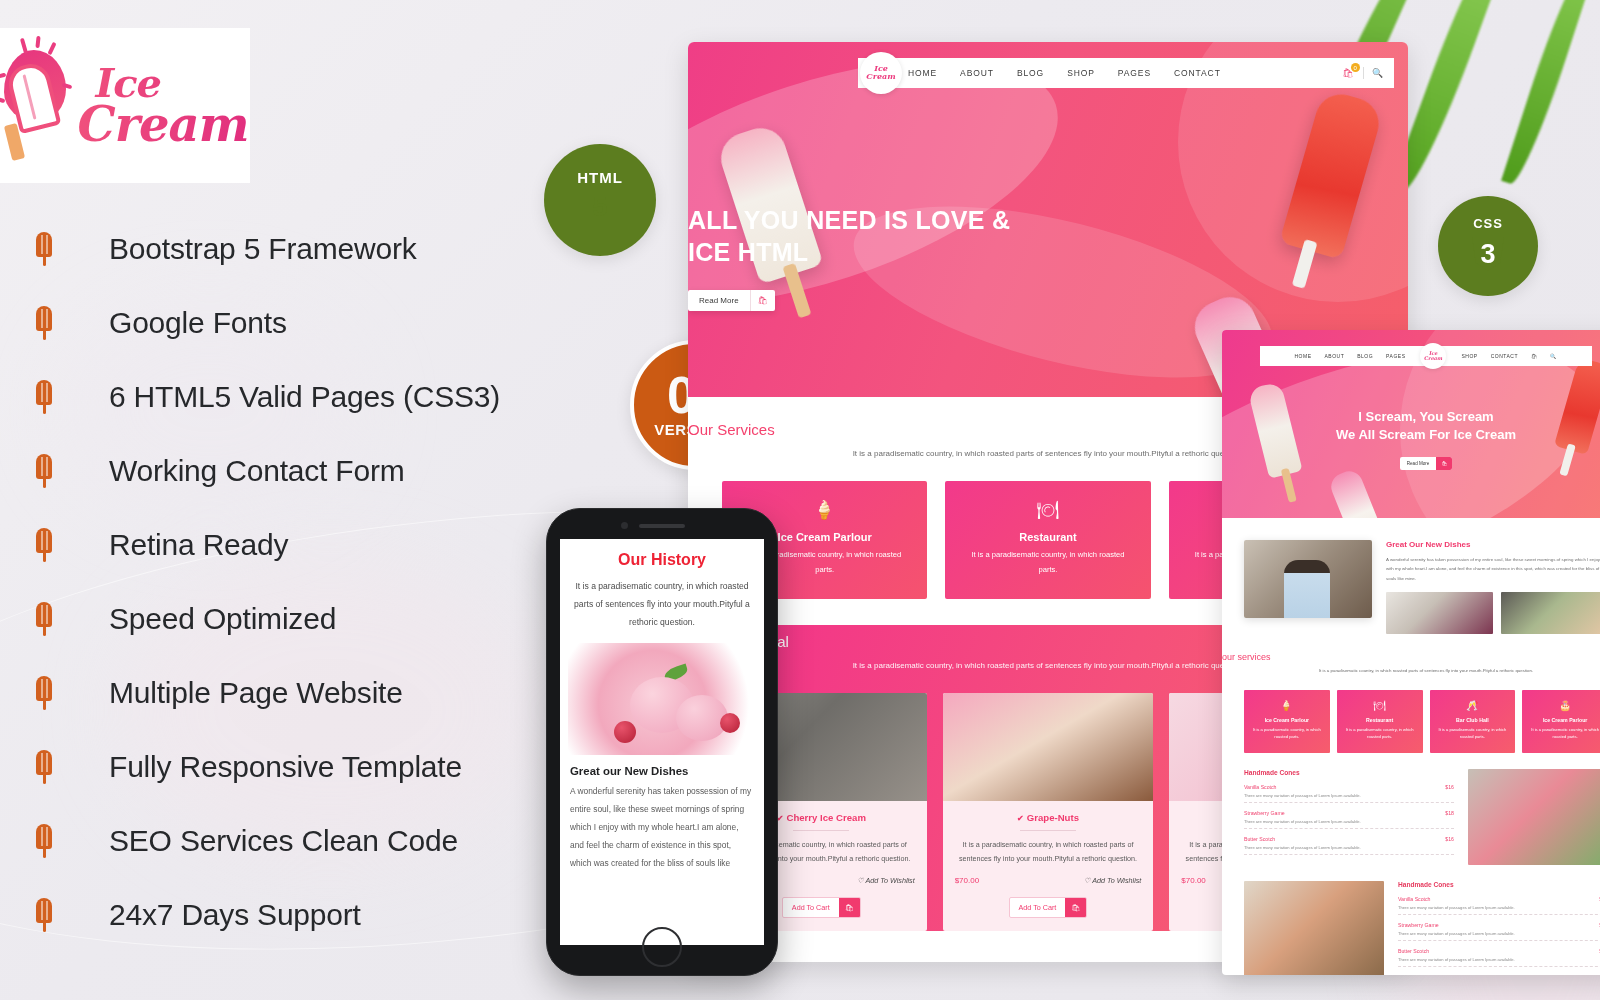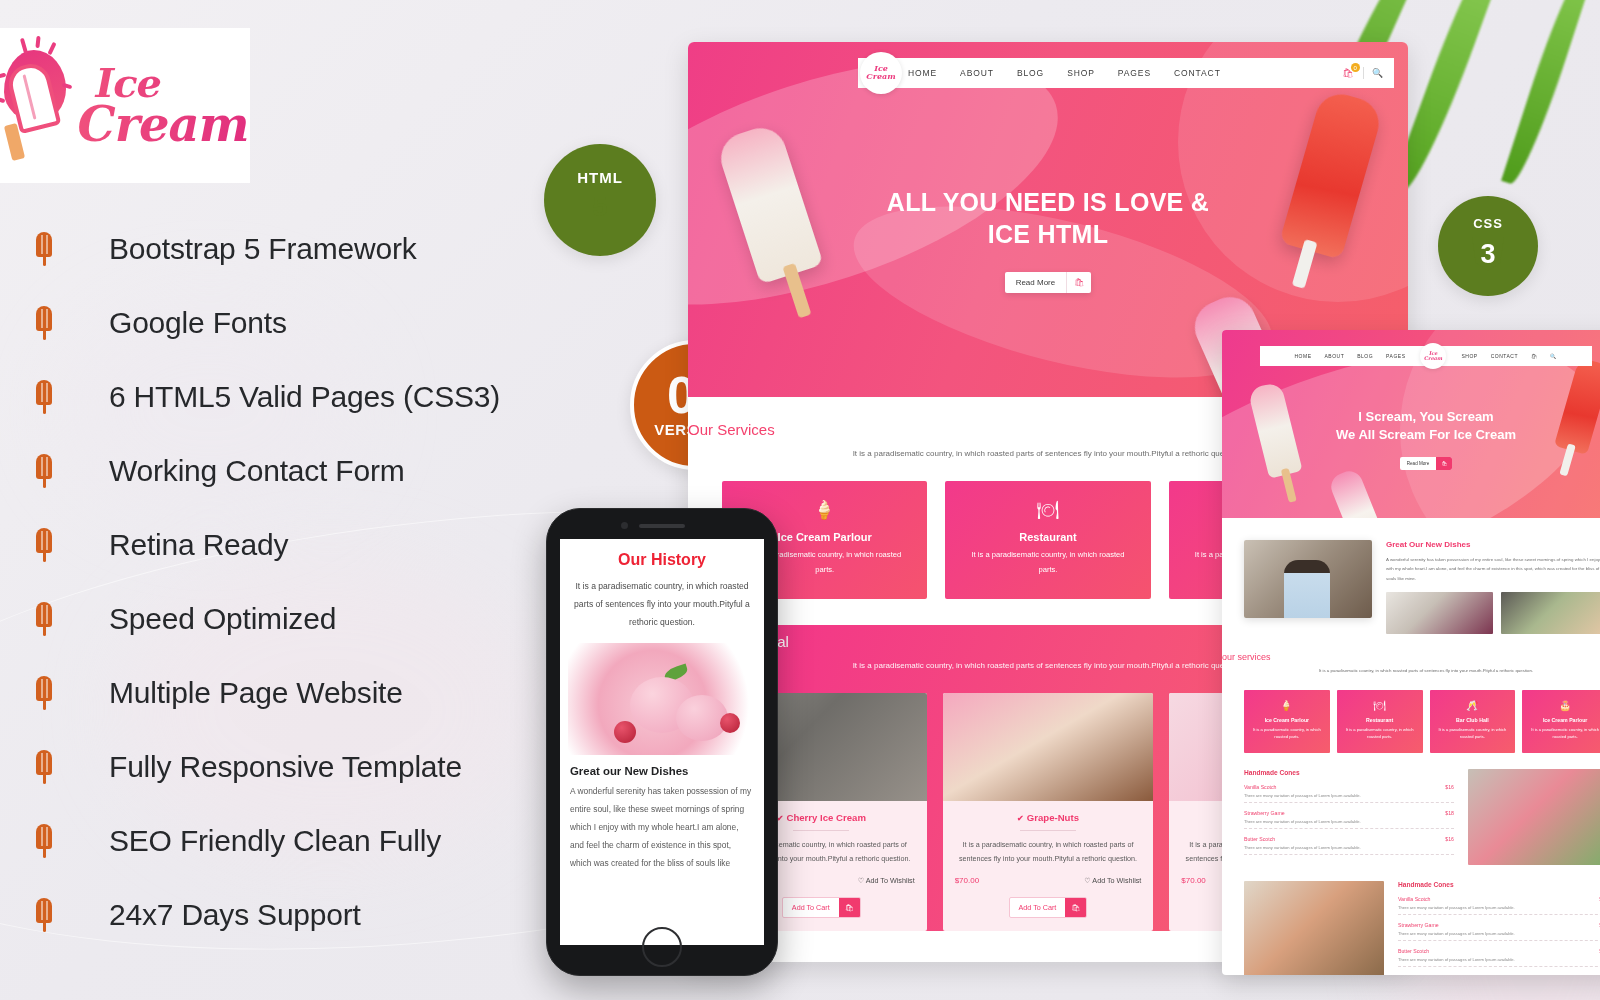--- a/index.html
+++ b/index.html
@@ -161,21 +161,21 @@
   }
   .nav-item { font-size: 8.5px; letter-spacing: .9px; color: #3a3a3a; white-space: nowrap; }
   .nav-right { margin-left: auto; display: flex; align-items: center; gap: 9px; }
   .cart-ico { position: relative; font-size: 9px; color: #ef3d6f; }
   .cart-badge {
     position: absolute; top: -5px; right: -6px; background: #f3ad1f; color: #fff;
     font-size: 6px; border-radius: 50%; width: 9px; height: 9px;
     display: flex; align-items: center; justify-content: center;
   }
   .nav-sep { width: 1px; height: 12px; background: #ddd; }
-  .hero1-text { position: absolute; left: 0; right: 0; top: 144px; text-align: center; z-index: 4; }
+  .hero1-text { position: absolute; left: 0; right: 0; top: 162px; text-align: left; z-index: 4; }
   .hero1-text h1 {
     font-size: 25px; font-weight: bold; color: #fff; line-height: 1.28; letter-spacing: .3px;
   }
   .btn-read {
     display: inline-flex; align-items: stretch; margin-top: 22px; background: #fff;
     border-radius: 2px; overflow: hidden; box-shadow: 0 2px 6px rgba(0,0,0,.12);
   }
   .btn-read .lbl { font-size: 8px; color: #3b3b3b; padding: 6px 11px; }
   .btn-read .ic { font-size: 8px; color: #ef3d6f; padding: 6px 7px; border-left: 1px solid #f0dde3; }
 
@@ -206,21 +206,21 @@
   .pimg1 { background: linear-gradient(135deg,#8f8d88 0%,#6f6d69 40%,#97918a 100%); }
   .pimg2 { background: linear-gradient(150deg,#f5a8bf 0%,#efd9c8 45%,#8a5a3c 100%); }
   .pimg3 { background: linear-gradient(135deg,#f6d9e2 0%,#f3c2d1 60%,#e9a7bc 100%); }
   .prod-body { padding: 11px 12px 13px; text-align: center; }
   .prod-title { font-size: 9.6px; font-weight: bold; color: #f13a6e; }
   .prod-title .chk { font-size: 8px; margin-right: 3px; }
   .prod-rule { width: 56px; height: 1px; background: #eacdd6; margin: 7px auto; }
   .prod-desc { font-size: 7.2px; color: #5a5a5a; line-height: 1.95; }
   .prod-meta { display: flex; justify-content: space-between; align-items: center; margin-top: 10px; }
   .prod-price { font-size: 8px; color: #f13a6e; }
-  .prod-wish { font-size: 7.2px; color: #4b4b4b; }
+  .prod-wish { font-size: 7.2px; color: #4b4b4b; font-style: italic; }
   .btn-cart {
     display: inline-flex; align-items: stretch; margin-top: 12px; border: 1px solid #f6c4d3;
     background: #fff; border-radius: 2px; overflow: hidden;
   }
   .btn-cart .lbl { font-size: 7.2px; color: #f13a6e; padding: 5px 9px; }
   .btn-cart .ic { font-size: 7.2px; color: #fff; background: #f13a6e; padding: 5px 6px; }
 
   
   .mock2 {
     position: absolute; left: 1222px; top: 330px; width: 408px; height: 645px;
@@ -439,21 +439,21 @@
       </span>
     <span class="feat-txt">Fully Responsive Template</span>
   </div>
   <div class="feat">
     <span class="feat-ico">
         <i class="fb"></i>
         <i class="fl fl1"></i>
         <i class="fl fl2"></i>
         <i class="fs"></i>
       </span>
-    <span class="feat-txt">SEO Friendly Clean Fully</span>
+    <span class="feat-txt">SEO Services Clean Code</span>
   </div>
   <div class="feat">
     <span class="feat-ico">
         <i class="fb"></i>
         <i class="fl fl1"></i>
         <i class="fl fl2"></i>
         <i class="fs"></i>
       </span>
     <span class="feat-txt">24x7 Days Support</span>
   </div>

